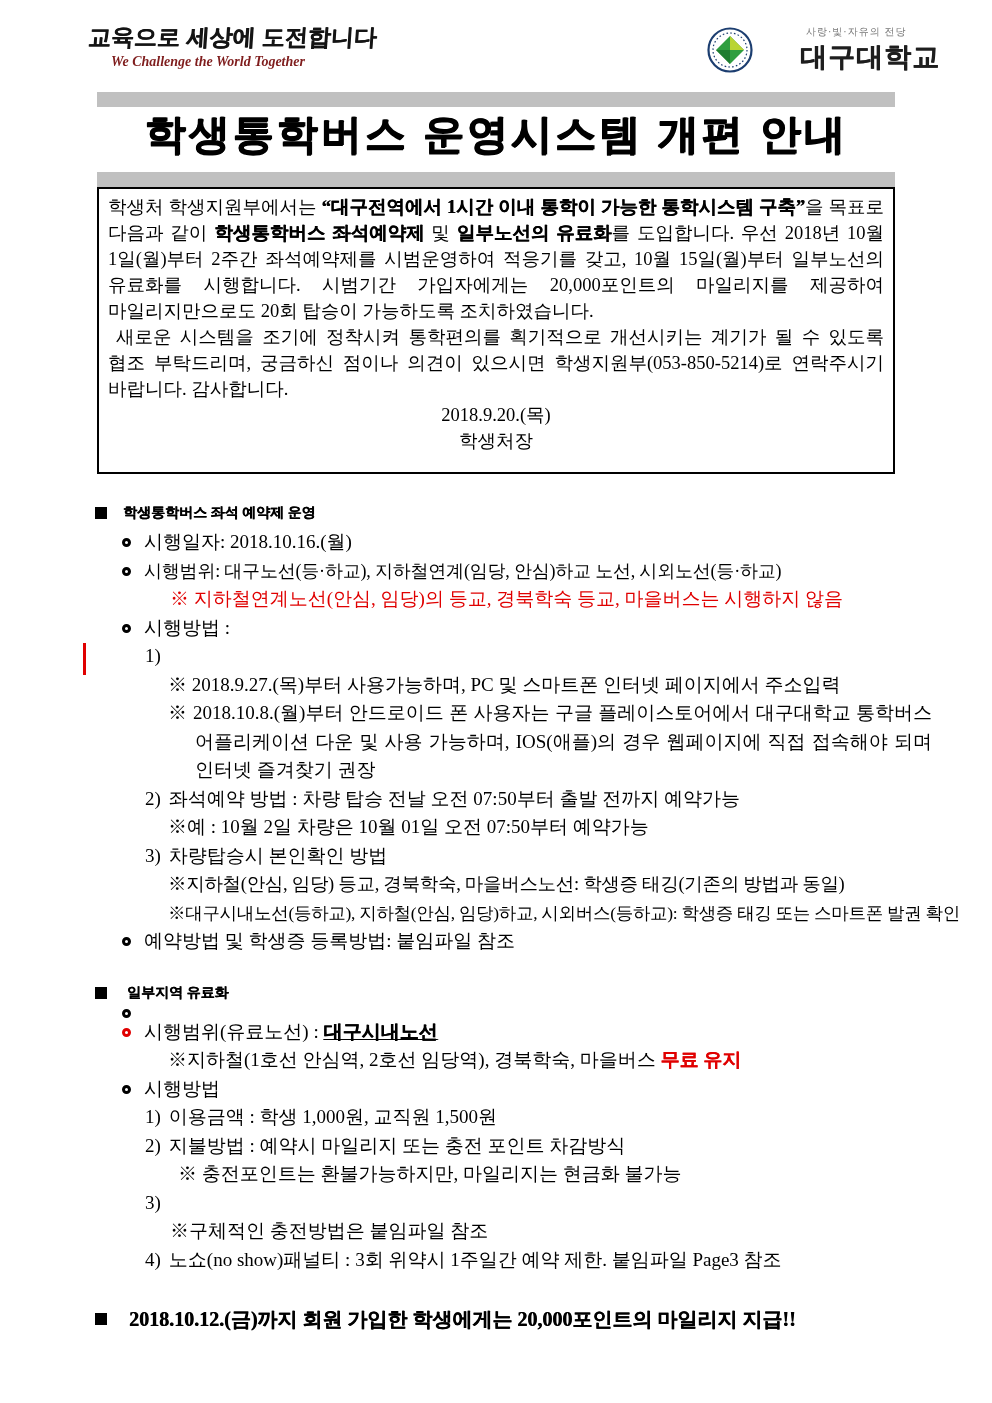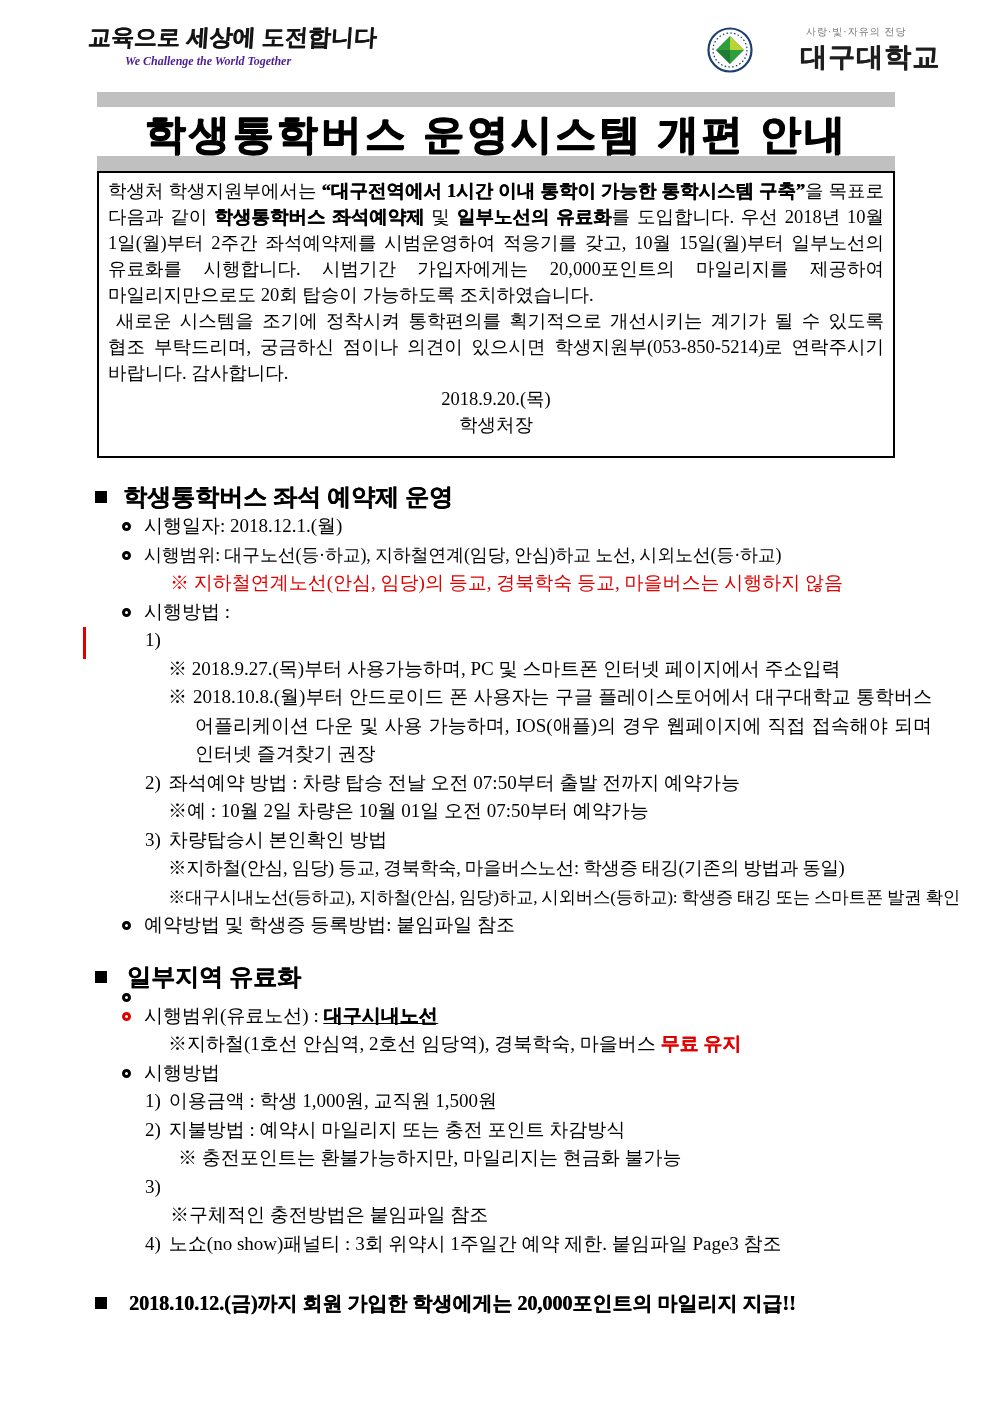--- a/index.html
+++ b/index.html
@@ -15,59 +15,59 @@
   .topbar { position:relative; height:92px; }
   .logo-left { position:absolute; left:88px; top:22px; width:240px; }
   .slogan-kr {
     font-family:"Liberation Sans","DejaVu Sans",sans-serif;
     font-weight:bold; font-size:23px; letter-spacing:0px; color:#141414;
     transform:skewX(-4deg); white-space:nowrap;
     text-shadow:0.6px 0 0 #141414;
   }
   .slogan-en {
     font-family:"Liberation Serif","DejaVu Serif",serif;
-    font-style:italic; font-weight:bold; font-size:12px; color:#4c1d95;
+    font-style:italic; font-weight:bold; font-size:14px; color:#7f1d1d;
     text-align:center; margin-top:1px; white-space:nowrap;
   }
   .logo-right { position:absolute; right:52px; top:25px; display:flex; align-items:center;gap:41px; }
   .emblem { width:46px; height:46px; flex:none; }
   .univ-text { margin-left:6px; }
   .motto { font-size:10px; color:#777; letter-spacing:1px; padding-left:6px;
            font-family:"Liberation Sans","DejaVu Sans",sans-serif; }
   .univ-name {
     font-family:"Liberation Sans","DejaVu Sans",sans-serif;
     font-size:27px; font-weight:bold; color:#1e1e1e; letter-spacing:1px;
     text-shadow:0.6px 0 0 #1e1e1e; white-space:nowrap;
   }
 
   
   .graybar { margin:0 97px; height:15px; background:#c0c0c0; }
   .doc-title {
-    margin:0 97px; height:49px; line-height:55px; text-align:center;
+    margin:0 97px; height:65px; line-height:55px; text-align:center;
     font-family:"Liberation Sans","DejaVu Sans",sans-serif;
     font-size:41px; font-weight:bold; letter-spacing:3px; color:#000;
     text-shadow:1.2px 0 0 #000, 0 0.6px 0 #000;
     white-space:nowrap;
   }
 
   
   .notice-box {
     margin:0 97px; border:2px solid #000; padding:5px 9px 18px 9px;
     font-size:18.5px; line-height:26px; text-align:justify;
     word-break:keep-all;
   }
   .notice-box b { font-weight:bold; text-shadow:0.5px 0 0 #000; }
   .p2 { text-indent:8px; }
   .center-line { text-align:center; }
 
   
   .row { position:relative; line-height:28.5px; font-size:19px; white-space:nowrap; }
   .sec-head {
     margin-left:95px; display:flex; align-items:center;
-    font-weight:bold; font-size:24px; line-height:30px;
+    font-weight:bold; font-size:14px; line-height:30px;
     text-shadow:0.5px 0 0 #000;
   }
   .sq { width:12px; height:12px; background:#000; flex:none; margin-right:16px; }
   .l2 { margin-left:122px; display:flex; align-items:baseline; }
   .circ {
     width:9px; height:9px; border:3px solid #000; border-radius:50%;
     flex:none; margin-right:13px; align-self:center; margin-top:1px;
   }
   .circ.red { border-color:#e00000; }
   .l3note { margin-left:170px; color:#e00000; }
@@ -130,21 +130,21 @@
 
   <div class="gap24"></div>
 
   <div class="sec-head">
     <span class="sq"></span>
     <span>학생통학버스 좌석 예약제 운영</span>
   </div>
 
   <div class="row l2">
     <span class="circ"></span>
-    <span class="txt">시행일자: 2018.12.1.(월)</span>
+    <span class="txt">시행일자: 2018.10.16.(월)</span>
   </div>
   <div class="row l2">
     <span class="circ"></span>
     <span class="txt tight">시행범위: 대구노선(등·하교), 지하철연계(임당, 안심)하교 노선, 시외노선(등·하교)</span>
   </div>
   <div class="row l3note">
     <span>※ 지하철연계노선(안심, 임당)의 등교, 경북학숙 등교, 마을버스는 시행하지 않음</span>
   </div>
   <div class="row l2">
     <span class="circ"></span>

